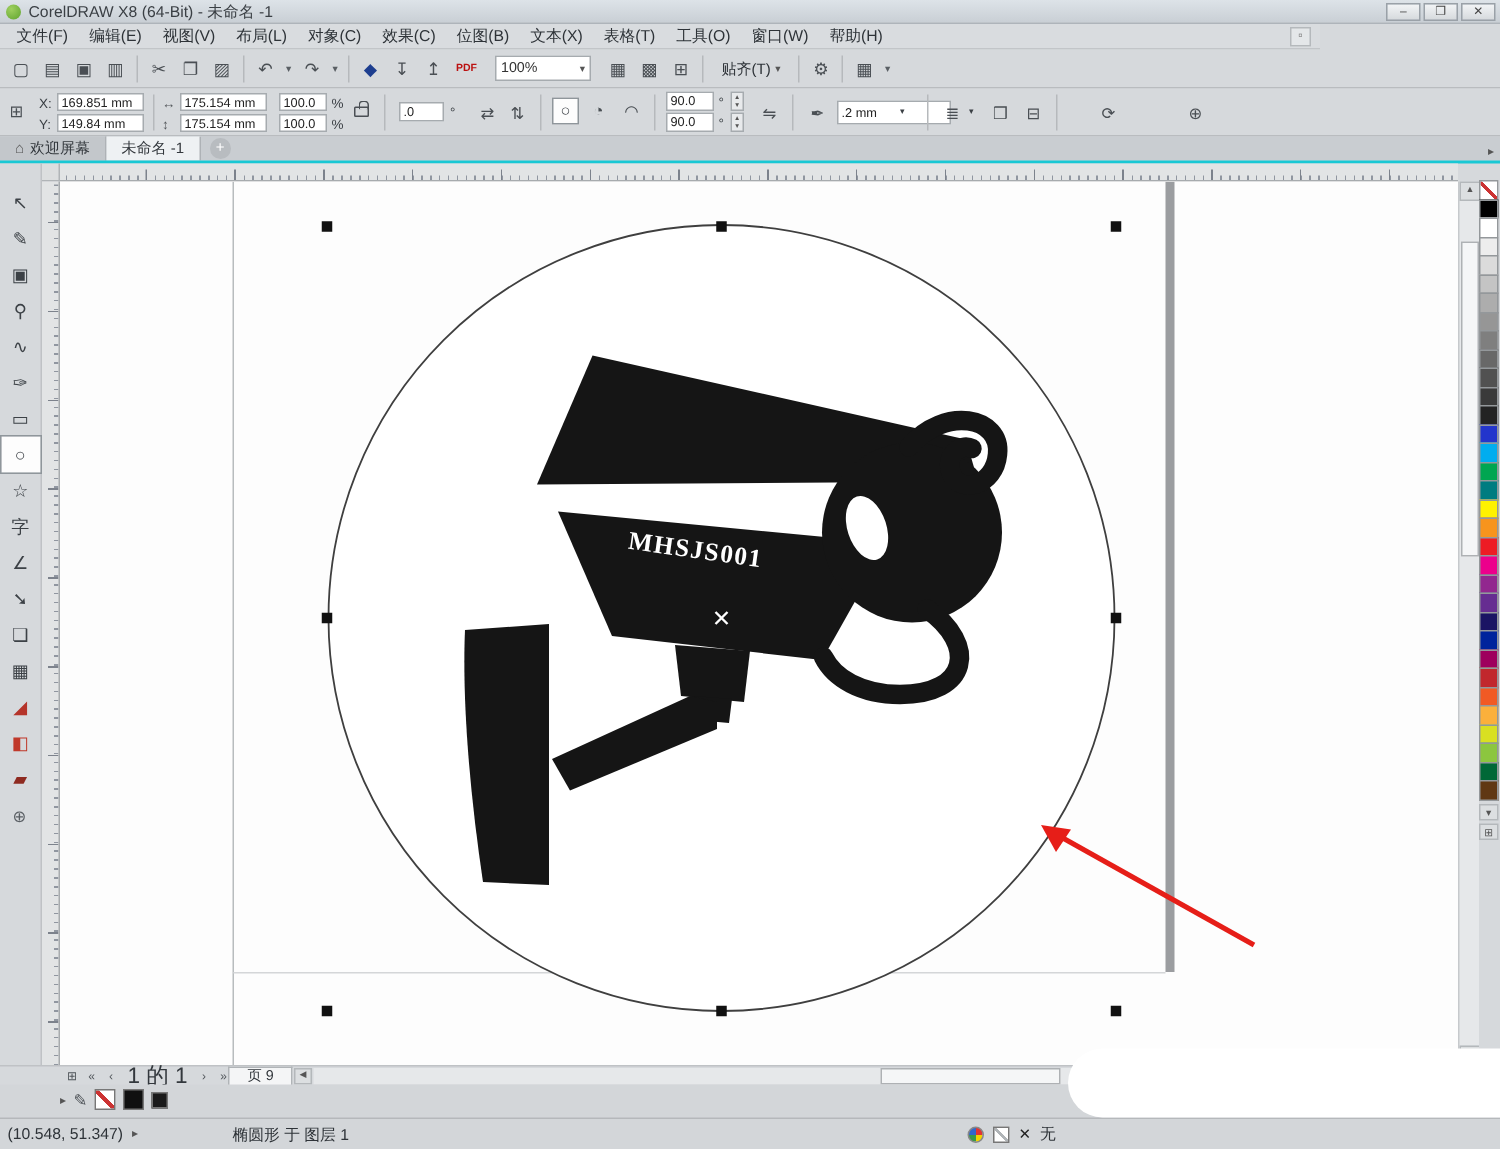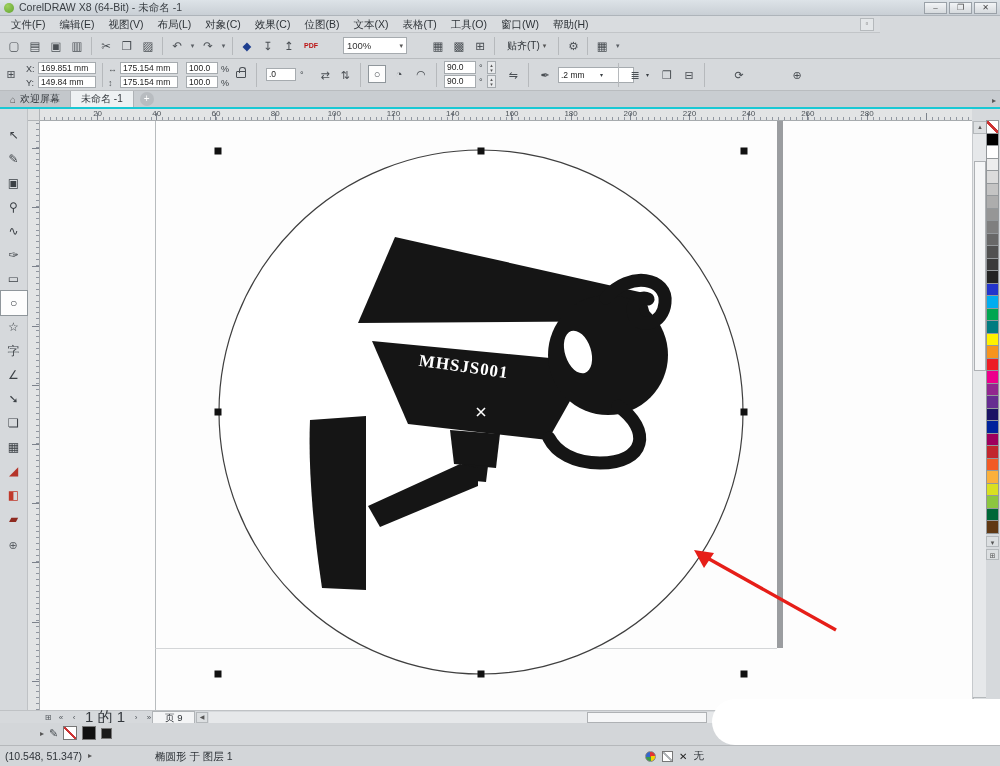--- a/index.html
+++ b/index.html
@@ -31,21 +31,21 @@
     background:#d6d9dc; border-bottom:1px solid #b9bcbf;
     display:flex; align-items:center; padding-left:4px; gap:1px; }
   .iconrow { display:flex; align-items:center; gap:1px; }
   .tbico { width:20px; height:20px; display:flex; align-items:center; justify-content:center;
     font-size:11.5px; color:#4a4f54; }
   .tbico.dd { width:9px; font-size:7px; color:#5a5f64; }
   .tbico.pdf { width:22px; font-size:7px; font-weight:bold; }
   .tbico.sep, .sepv-tb { width:1px; height:18px; background:#b6b9bc; margin:0 3px; }
   .combo { width:64px; height:17px; background:#fff; border:1px solid #a6abaf;
     display:flex; align-items:center; justify-content:space-between;
-    padding:0 3px; font-size:9.5px; margin:0 20px; }
+    padding:0 3px; font-size:9.5px; margin:0 7px; }
   .combo .dd-g { font-size:7px; color:#555; }
   .snapbtn { height:18px; display:flex; align-items:center; gap:3px; padding:0 6px;
     font-size:10px; color:#2e3338; margin:0 2px;text-align:right; }
   .snapbtn .dd-g { font-size:7px; color:#555; }
   
   .propbar { position:absolute; left:0; top:59px; width:1000px; height:32px;
     background:#d6d9dc; border-bottom:1px solid #b9bcbf; font-size:9px; }
   .pb-lbl { position:absolute; color:#3a3f44; font-size:9px; }
   .pb-field { position:absolute; height:12px; background:#fff; border:1px solid #a6abaf;
     font-size:8.5px; line-height:10px; padding:0 2px; color:#222; white-space:nowrap; overflow:hidden; }
@@ -293,36 +293,20 @@
     </div>
     <div class="addtab">+</div>
     <span class="tab-scroll">▸</span>
   </div>
   <div class="accentline"></div>
 
   <div class="corner"></div>
   <div class="hruler">
     <div class="minor"></div>
     <div class="major"></div>
-    <div class="rnums">
-        <span class="rnum">20</span>
-        <span class="rnum">40</span>
-        <span class="rnum">60</span>
-        <span class="rnum">80</span>
-        <span class="rnum">100</span>
-        <span class="rnum">120</span>
-        <span class="rnum">140</span>
-        <span class="rnum">160</span>
-        <span class="rnum">180</span>
-        <span class="rnum">200</span>
-        <span class="rnum">220</span>
-        <span class="rnum">240</span>
-        <span class="rnum">260</span>
-        <span class="rnum">280</span>
-      </div>
   </div>
   <div class="vruler">
     <div class="minor"></div>
     <div class="major"></div>
   </div>
 
   <div class="toolbox">
     <div class="tools">
         <div class="tool">↖</div>
         <div class="tool">✎</div>

